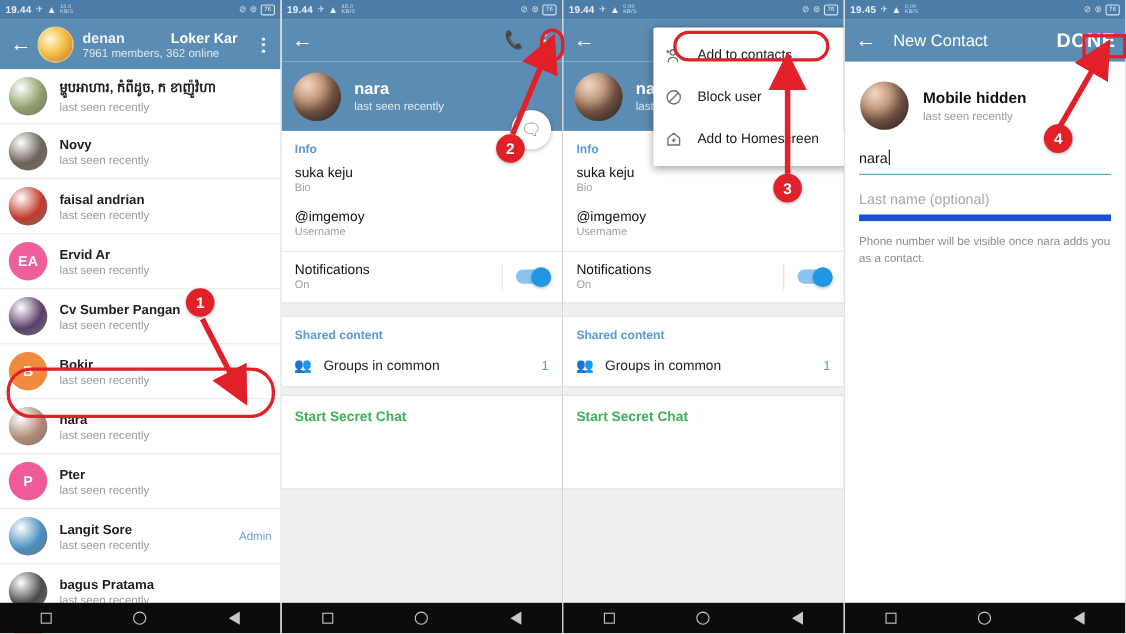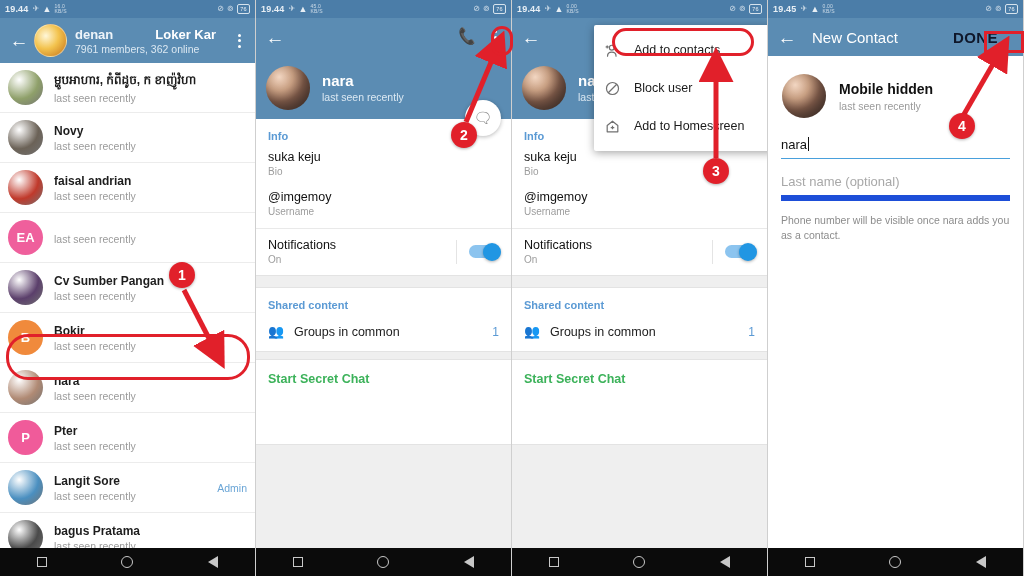--- a/index.html
+++ b/index.html
@@ -76,22 +76,22 @@
   .grp-sub { font-size: 10.5px; color: #dbe8f2; margin-top: 1px; white-space: nowrap; }
   .kebab {
     width: 20px; flex: none;
     display: flex; flex-direction: column; align-items: center; gap: 2.5px;
     padding: 2px 0;
   }
   .kebab i { display: block; width: 3px; height: 3px; border-radius: 50%; background: #fff; }
   .call-icon { font-size: 15px; color: #fff; margin-right: 8px; transform: rotate(8deg); }
   .appbar-title { font-size: 15px; font-weight: normal; color: #fff; margin-left: 12px; flex: 1; }
   .done-btn {
-    font-size: 15px; font-weight: bold; color: #0f172a;
-    letter-spacing: .4px; margin-right: 16px; padding: 2px 3px;
+    font-size: 18px; font-weight: bold; color: #ffffff;
+    letter-spacing: .4px; margin-right: 0; padding: 2px 3px;
   }
 
   
   .profile-head {
     background: #5b8cb3;
     height: 63px;
     display: flex; align-items: center;
     padding: 0 10px;
     position: relative;
   }
@@ -291,20 +291,21 @@
         <div class="list-item">
           <div class="av" style="background: radial-gradient(circle at 32% 28%, rgba(255, 255, 255, 0.55) 0%, rgb(192, 57, 43) 55%, rgba(0, 0, 0, 0.55) 100%);"></div>
           <div class="li-text">
             <div class="li-name">faisal andrian</div>
             <div class="li-sub">last seen recently</div>
           </div>
         </div>
         <div class="list-item">
           <div class="av" style="background: rgb(239, 95, 156);">EA</div>
           <div class="li-text">
+            <div class="li-name">Ervid Ar</div>
             <div class="li-sub">last seen recently</div>
           </div>
         </div>
         <div class="list-item">
           <div class="av" style="background: radial-gradient(circle at 32% 28%, rgba(255, 255, 255, 0.55) 0%, rgb(91, 63, 107) 55%, rgba(0, 0, 0, 0.55) 100%);"></div>
           <div class="li-text">
             <div class="li-name">Cv Sumber Pangan</div>
             <div class="li-sub">last seen recently</div>
           </div>
         </div>

